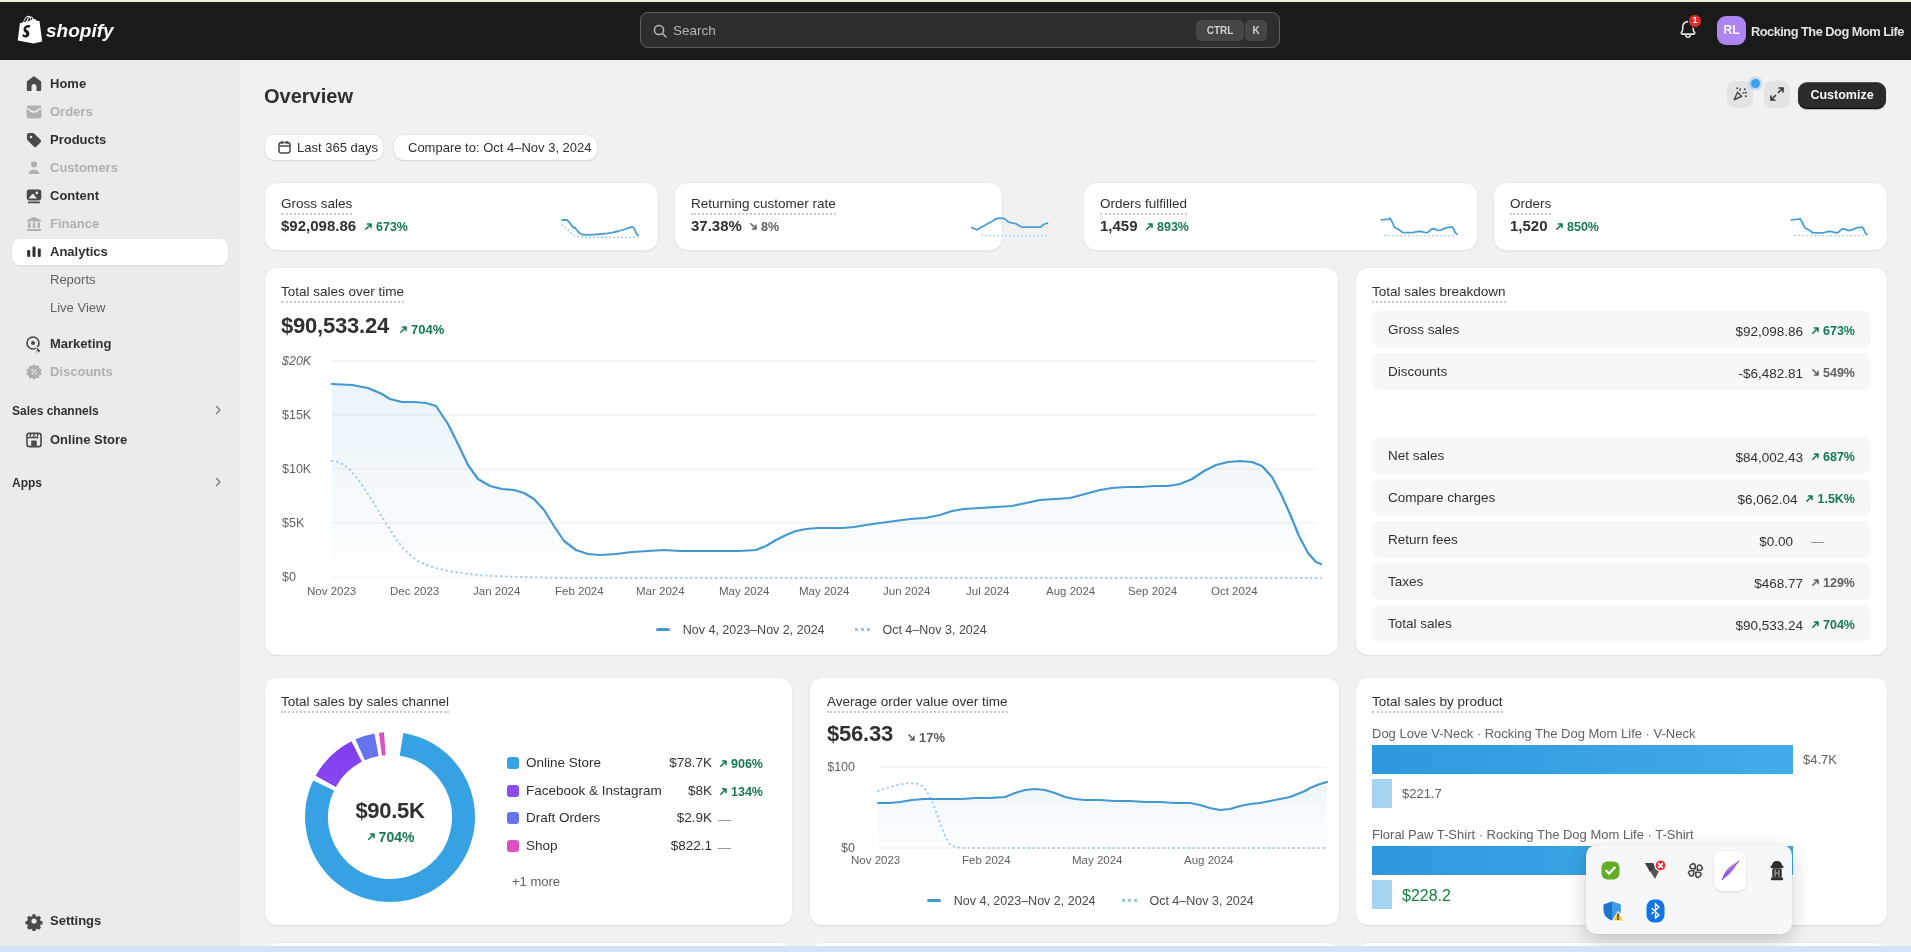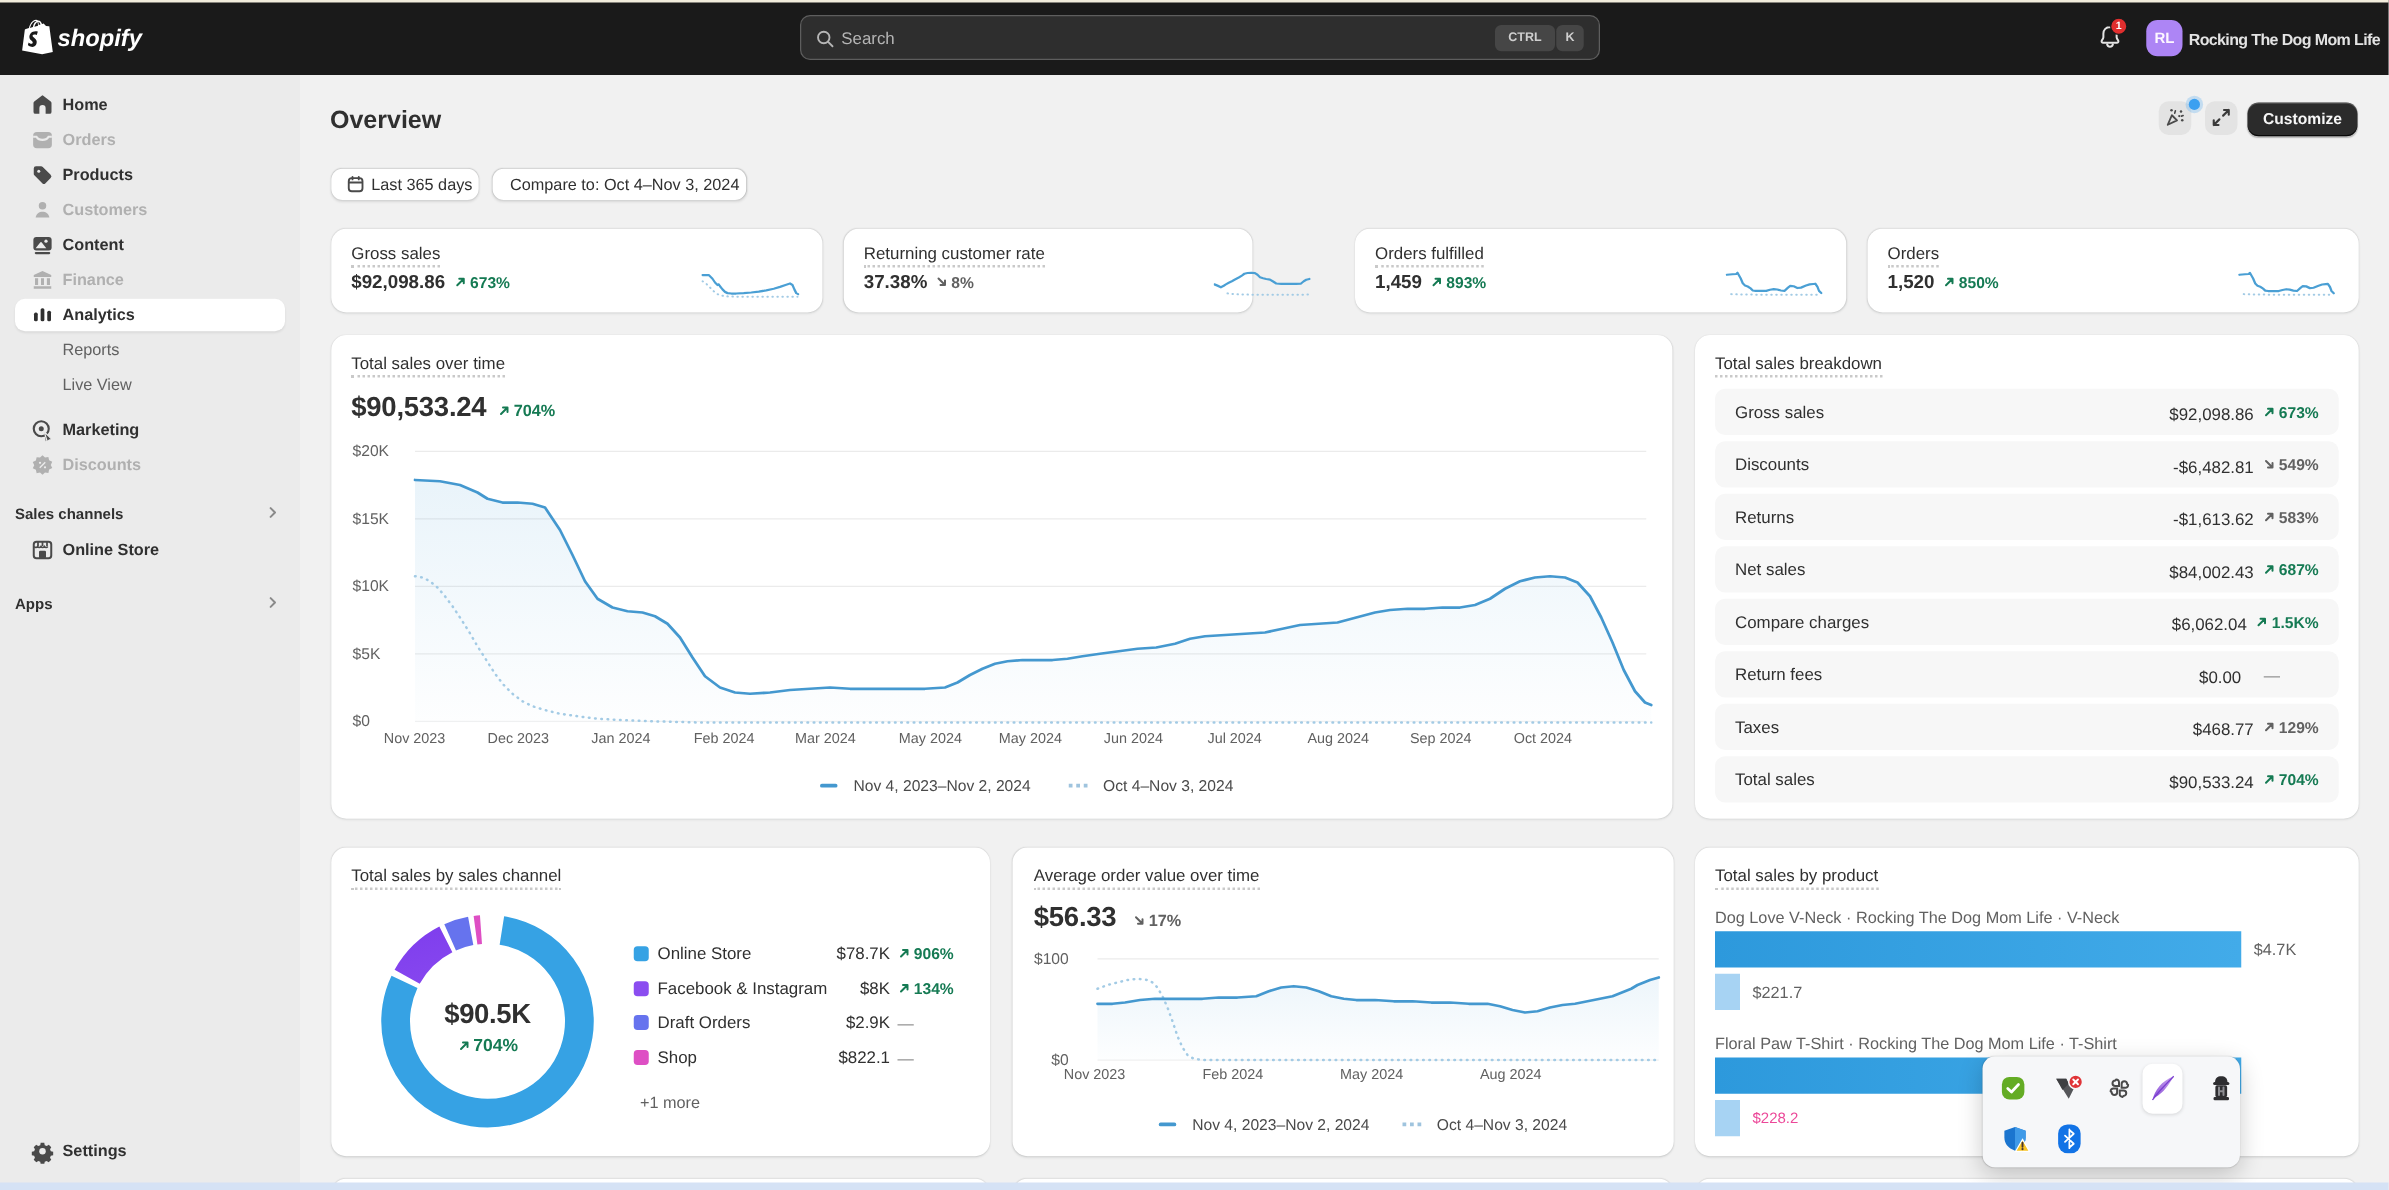--- a/index.html
+++ b/index.html
@@ -273,21 +273,21 @@
           </defs>
         <line x1="67" y1="93" x2="1052" y2="93" stroke="#ebebeb" stroke-width="1"></line>
         <line x1="67" y1="147" x2="1052" y2="147" stroke="#ebebeb" stroke-width="1"></line>
         <line x1="67" y1="201" x2="1052" y2="201" stroke="#ebebeb" stroke-width="1"></line>
         <line x1="67" y1="255" x2="1052" y2="255" stroke="#ebebeb" stroke-width="1"></line>
         <line x1="67" y1="309" x2="1052" y2="309" stroke="#f1f1f1" stroke-width="1"></line>
         <path d="M67,116 L87,117 L103,120 L117,126 L125,131 L137,134 L149,134 L161,135 L171,138 L183,156 L193,176 L203,197 L213,211 L225,218 L237,221 L249,222 L259,225 L269,231 L279,242 L289,258 L299,273 L311,282 L323,286 L335,287 L351,286 L367,284 L383,283 L399,282 L415,283 L435,283 L455,283 L475,283 L491,282 L501,278 L511,272 L521,267 L531,263 L541,261 L553,260 L565,260 L577,260 L589,259 L601,257 L615,255 L630,253 L645,251 L660,250 L675,247 L687,243 L699,241 L715,240 L731,239 L747,238 L761,235 L775,232 L790,231 L805,230 L820,226 L835,222 L847,220 L861,219 L875,219 L889,218 L903,218 L915,216 L927,211 L939,203 L951,197 L963,194 L975,193 L987,194 L997,198 L1007,209 L1016,226 L1025,246 L1034,268 L1043,285 L1051,294 L1056,296 L1056,310 L67,310 Z" fill="url(#gfill)"></path>
         <path d="M67,193 L73,194 L79,197 L85,202 L91,209 L97,217 L103,226 L110,237 L117,249 L124,260 L131,271 L138,280 L145,287 L153,293 L161,297 L171,300 L183,303 L197,305 L213,307 L231,308 L255,309 L295,310 L355,310 L435,310 L535,310 L635,310 L735,310 L835,310 L935,310 L1035,310 L1056,310" fill="none" stroke="#a3cbe5" stroke-width="2" stroke-dasharray="0.5 4.5" stroke-linecap="round"></path>
         <path d="M67,116 L87,117 L103,120 L117,126 L125,131 L137,134 L149,134 L161,135 L171,138 L183,156 L193,176 L203,197 L213,211 L225,218 L237,221 L249,222 L259,225 L269,231 L279,242 L289,258 L299,273 L311,282 L323,286 L335,287 L351,286 L367,284 L383,283 L399,282 L415,283 L435,283 L455,283 L475,283 L491,282 L501,278 L511,272 L521,267 L531,263 L541,261 L553,260 L565,260 L577,260 L589,259 L601,257 L615,255 L630,253 L645,251 L660,250 L675,247 L687,243 L699,241 L715,240 L731,239 L747,238 L761,235 L775,232 L790,231 L805,230 L820,226 L835,222 L847,220 L861,219 L875,219 L889,218 L903,218 L915,216 L927,211 L939,203 L951,197 L963,194 L975,193 L987,194 L997,198 L1007,209 L1016,226 L1025,246 L1034,268 L1043,285 L1051,294 L1056,296" fill="none" stroke="#4498cf" stroke-width="2.2" stroke-linejoin="round" stroke-linecap="round"></path>
       </svg>
-      <div class="axlbl" style="left:17px;top:86px;font-size:12.5px;">$20K</div>
+      <div class="axlbl" style="left:17px;top:86px;font-size:12.5px;font-style:italic;">$20K</div>
       <div class="axlbl" style="left:17px;top:140px;font-size:12.5px;">$15K</div>
       <div class="axlbl" style="left:17px;top:194px;font-size:12.5px;">$10K</div>
       <div class="axlbl" style="left:17px;top:248px;font-size:12.5px;">$5K</div>
       <div class="axlbl" style="left:17px;top:302px;font-size:12.5px;">$0</div>
       <div class="axlbl" style="left:42px;top:317px;">Nov 2023</div>
       <div class="axlbl" style="left:125px;top:317px;">Dec 2023</div>
       <div class="axlbl" style="left:208px;top:317px;">Jan 2024</div>
       <div class="axlbl" style="left:290px;top:317px;">Feb 2024</div>
       <div class="axlbl" style="left:371px;top:317px;">Mar 2024</div>
       <div class="axlbl" style="left:454px;top:317px;">May 2024</div>
@@ -321,32 +321,20 @@
       </div>
       <div class="abs" style="left:16px;top:85px;width:499px;height:37px;background:#f7f7f7;border-radius:8px;">
         <div class="abs" style="left:16px;top:11px;font-size:13.5px;color:#303030;">Discounts</div>
         <div class="abs" style="right:16px;top:11px;display:flex;align-items:center;gap:7px;">
             <span style="font-size:13.5px;color:#303030;">-$6,482.81</span>
             <span style="display:inline-block;min-width:44px;text-align:left;"><span class="delta" style="color:#616161;font-size:12.5px">
                 <svg width="11" height="11" viewBox="0 0 11 11" style="vertical-align:-1px">
                   <path d="M2.8 2.8 L7.8 7.8 M4.4 8 L8 8 L8 4.4" fill="none" stroke="#616161" stroke-width="1.6" stroke-linecap="round" stroke-linejoin="round"></path>
                 </svg>
                 <span>549%</span>
-              </span></span>
-          </div>
-      </div>
-      <div class="abs" style="left:16px;top:127px;width:499px;height:37px;background:#f7f7f7;border-radius:8px;">
-        <div class="abs" style="left:16px;top:11px;font-size:13.5px;color:#303030;">Returns</div>
-        <div class="abs" style="right:16px;top:11px;display:flex;align-items:center;gap:7px;">
-            <span style="font-size:13.5px;color:#303030;">-$1,613.62</span>
-            <span style="display:inline-block;min-width:44px;text-align:left;"><span class="delta" style="color:#616161;font-size:12.5px">
-                <svg width="11" height="11" viewBox="0 0 11 11" style="vertical-align:-1px">
-                  <path d="M2.8 8.2 L7.8 3.2 M4.4 3 L8 3 L8 6.6" fill="none" stroke="#616161" stroke-width="1.6" stroke-linecap="round" stroke-linejoin="round"></path>
-                </svg>
-                <span>583%</span>
               </span></span>
           </div>
       </div>
       <div class="abs" style="left:16px;top:169px;width:499px;height:37px;background:#f7f7f7;border-radius:8px;">
         <div class="abs" style="left:16px;top:11px;font-size:13.5px;color:#303030;">Net sales</div>
         <div class="abs" style="right:16px;top:11px;display:flex;align-items:center;gap:7px;">
             <span style="font-size:13.5px;color:#303030;">$84,002.43</span>
             <span style="display:inline-block;min-width:44px;text-align:left;"><span class="delta" style="color:#157a53;font-size:12.5px">
                 <svg width="11" height="11" viewBox="0 0 11 11" style="vertical-align:-1px">
                   <path d="M2.8 8.2 L7.8 3.2 M4.4 3 L8 3 L8 6.6" fill="none" stroke="#157a53" stroke-width="1.6" stroke-linecap="round" stroke-linejoin="round"></path>
@@ -495,21 +483,21 @@
     <div class="card" style="left:1116px;top:618px;width:531px;height:247px;">
       <div class="abs" style="left:16px;top:14px;"><span class="ctitle">Total sales by product</span></div>
       <div class="abs" style="left:16px;top:48px;font-size:13px;color:#616161;">Dog Love V-Neck · Rocking The Dog Mom Life · V-Neck</div>
       <div class="abs" style="left:16px;top:67px;width:421px;height:29px;background:linear-gradient(90deg,#2d99dc,#42abe9);"></div>
       <div class="abs" style="left:447px;top:74px;font-size:13px;color:#616161;">$4.7K</div>
       <div class="abs" style="left:16px;top:101px;width:20px;height:29px;background:#a7d3f3;"></div>
       <div class="abs" style="left:46px;top:108px;font-size:13px;color:#616161;">$221.7</div>
       <div class="abs" style="left:16px;top:149px;font-size:13px;color:#616161;">Floral Paw T-Shirt · Rocking The Dog Mom Life · T-Shirt</div>
       <div class="abs" style="left:16px;top:168px;width:421px;height:29px;background:linear-gradient(90deg,#2d99dc,#42abe9);"></div>
       <div class="abs" style="left:16px;top:202px;width:20px;height:29px;background:#a7d3f3;"></div>
-      <div class="abs" style="left:46px;top:209px;font-size:12px;color:#ec4899;">$228.2</div>
+      <div class="abs" style="left:46px;top:209px;font-size:16px;color:#15803d;">$228.2</div>
     </div>
 
     <div class="card" style="left:25px;top:883px;width:527px;height:20px;border-radius:12px 12px 0 0;"></div>
     <div class="card" style="left:570px;top:883px;width:529px;height:20px;border-radius:12px 12px 0 0;"></div>
     <div class="card" style="left:1116px;top:883px;width:531px;height:20px;border-radius:12px 12px 0 0;"></div>
   </div>
 
   <div class="abs" style="left:0;top:0;width:1911px;height:2px;background:#f2ecdc;"></div>
 
   <div class="abs" style="left:1586px;top:845px;width:206px;height:89px;background:#f6f7f9;border-radius:10px;box-shadow:0 6px 20px rgba(0,0,0,.2),0 0 1px rgba(0,0,0,.2);">

